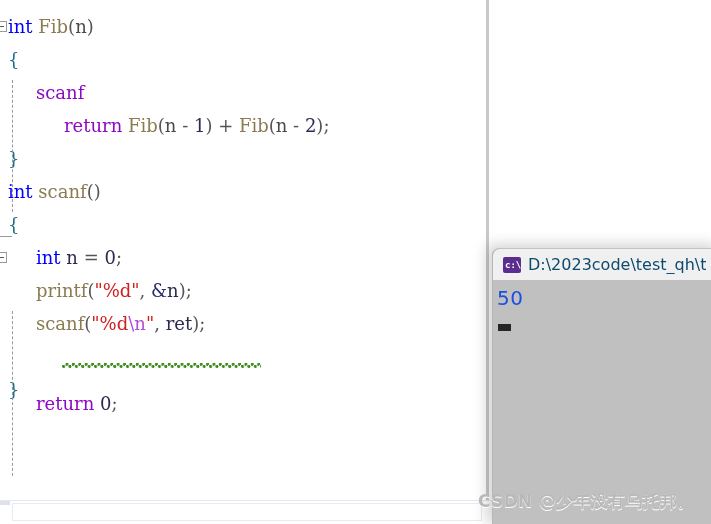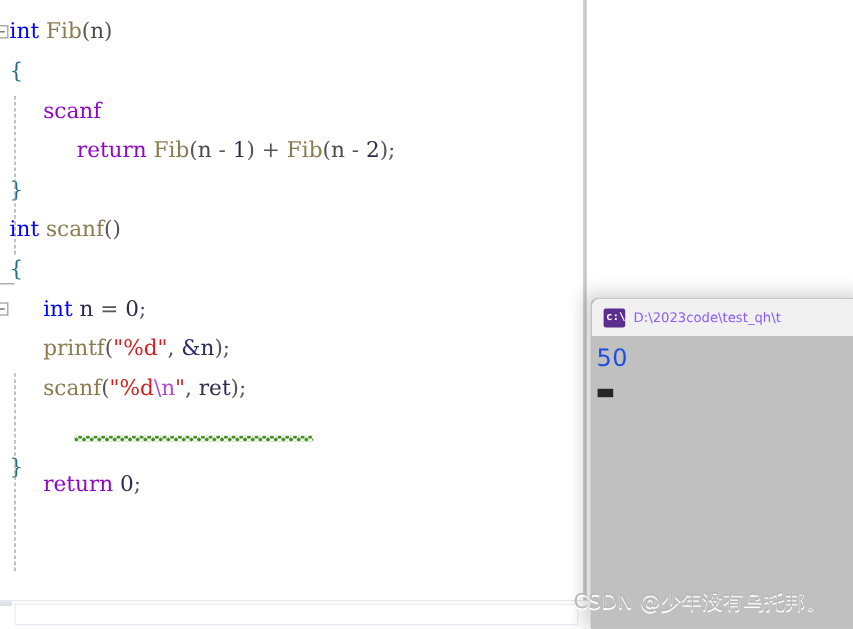--- a/index.html
+++ b/index.html
@@ -188,22 +188,22 @@
     left: 2px;
     top: 0px;
     font-family: "DejaVu Sans Mono", "Liberation Mono", monospace;
     font-size: 9px;
     font-weight: bold;
     color: #ffffff;
     line-height: 16px;
   }
   #console-title {
     font-family: "DejaVu Sans", "Liberation Sans", sans-serif;
-    font-size: 11px;
-    color: #8b5cf6;
+    font-size: 16px;
+    color: #0c4a6e;
     white-space: nowrap;
     overflow: hidden;
   }
   #console-body {
     position: relative;
     height: 249px;
     background: #c0c0c0;
     padding: 6px 0 0 4px;
     box-sizing: border-box;
   }
@@ -227,20 +227,21 @@
   #watermark {
     position: absolute;
     left: 478px;
     top: 490px;
     font-family: "DejaVu Sans", "Liberation Sans", sans-serif;
     font-size: 17px;
     color: #b9b9b9;
     white-space: nowrap;
     text-shadow: 0 1px 0 #ffffff;
     letter-spacing: 0.3px;
+    font-weight: bold;
   }
 </style>
 </head>
 <body>
 
 <div id="editor">
   <div class="code-area" id="code-area">
       <div class="line"><span class="code" style="left: 8px;"><span class="kw">int</span><span class="plain"> </span><span class="fn">Fib</span><span class="punct">(</span><span class="plain">n</span><span class="punct">)</span></span></div>
       <div class="line"><span class="code" style="left: 8px;"><span class="brace">{</span></span></div>
       <div class="line"><span class="code" style="left: 36px;"><span class="ctl">scanf</span></span></div>

